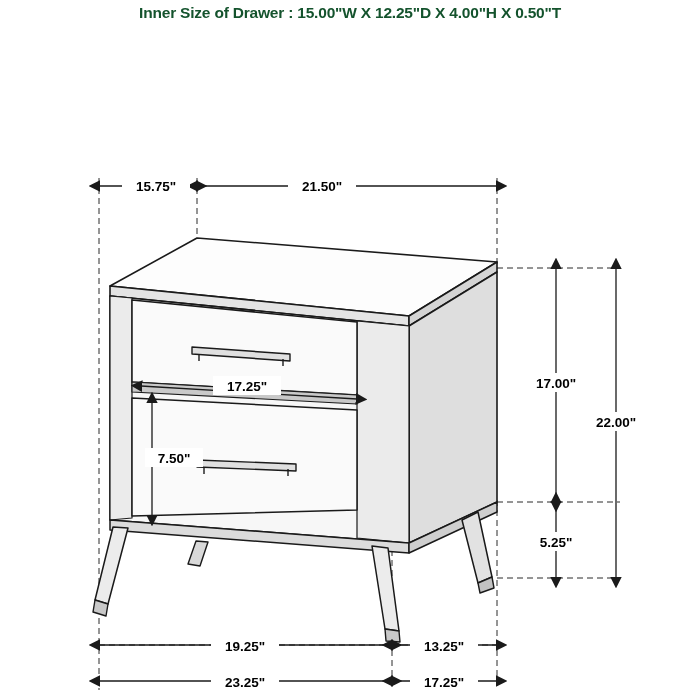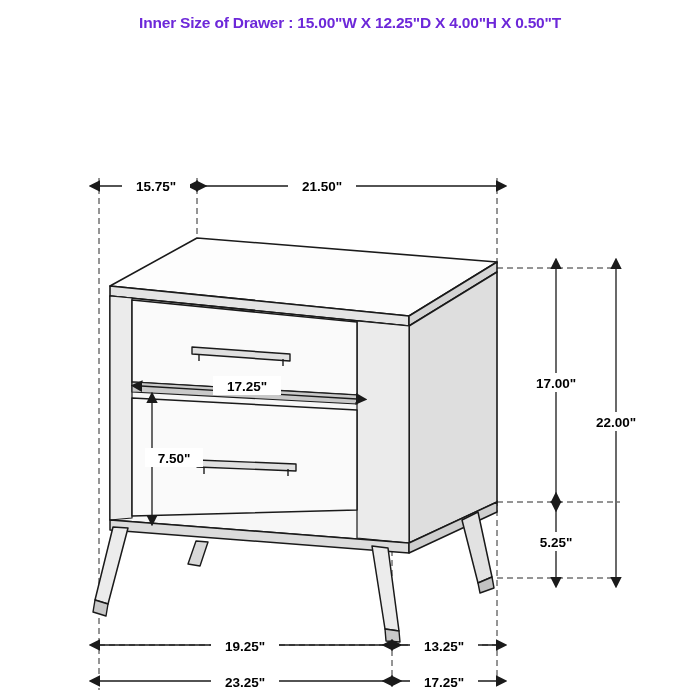--- a/index.html
+++ b/index.html
@@ -16,27 +16,27 @@
     position: relative;
   }
   #root {
     position: relative;
     width: 700px;
     height: 700px;
   }
   #title {
     position: absolute;
     left: 0;
-    top: 14px;
+    top: 4px;
     width: 700px;
     text-align: center;
     font-size: 15.5px;
     font-weight: bold;
     letter-spacing: -0.2px;
-    color: #6d28d9;
+    color: #14532d;
   }
   svg.diagram {
     position: absolute;
     left: 0;
     top: 0;
     width: 700px;
     height: 700px;
   }
   .dimlabel {
     font-family: "Liberation Sans", sans-serif;

